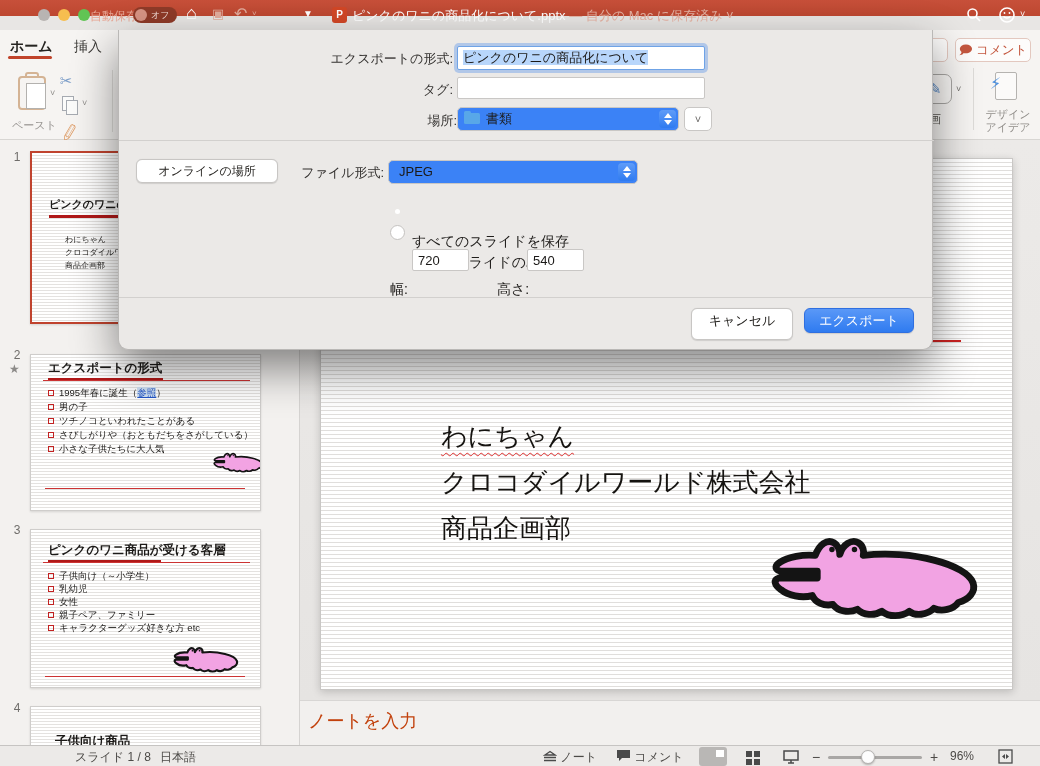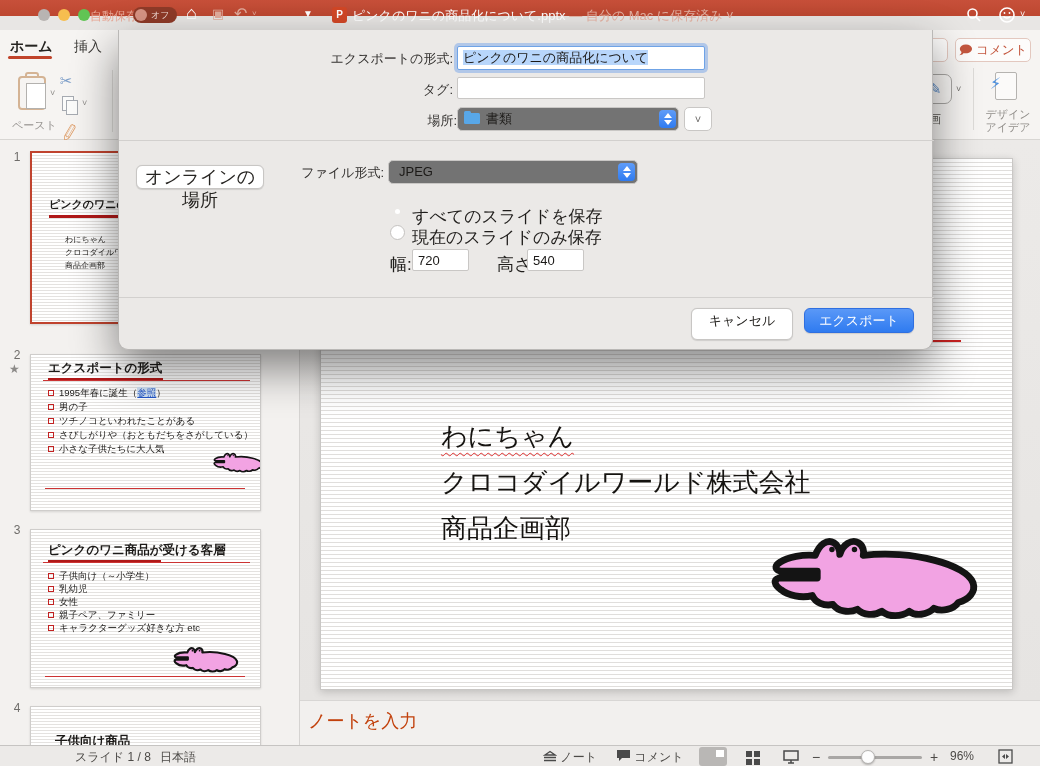--- a/index.html
+++ b/index.html
@@ -88,36 +88,36 @@
   .grid-ico span { position:absolute; width:6px; height:6px; background:#4a4a4a; }
   .zoom-track { top:10px; width:94px; height:3px; background:#a9a7a5; border-radius:2px; }
   .zoom-thumb { top:4px; width:14px; height:14px; border-radius:50%; background:#fdfdfd; border:1px solid #b5b3b1; box-shadow:0 1px 2px rgba(0,0,0,.25); }
 
   
   .dialog { left:118px; top:30px; width:815px; height:320px; background:#ebe9e7; border:1px solid #bab8b6; border-top:none; border-radius:0 0 10px 10px; box-shadow:0 18px 45px rgba(0,0,0,.48); z-index:10; }
   .dlg-label { font-size:13px; color:#33312f; text-align:right; }
   .dlg-input { background:#ffffff; border:1px solid #c9c7c5; border-radius:2px; font-size:13px; color:#1b1917; padding:2px 5px; line-height:18px; }
   .dlg-input.focused { border:1.5px solid #6fa3e6; box-shadow:0 0 0 3px rgba(106,158,233,.45); }
   .sel-text { background:#b8d6fb; }
-  .popup { background:#737373; border:1px solid #c9c7c5; border-radius:5px; font-size:13px; color:#1b1917; }
+  .popup { background:#3b82f6; border:1px solid #c9c7c5; border-radius:5px; font-size:13px; color:#1b1917; }
   .stepper { position:absolute; right:2px; top:2px; width:17px; bottom:2px; background:linear-gradient(#5f9cf8,#2f7bf0); border-radius:4px; }
   .stepper i { position:absolute; left:4.5px; width:0; height:0; border-left:4px solid transparent; border-right:4px solid transparent; }
   .stepper .up { top:3px; border-bottom:5px solid #fff; }
   .stepper .dn { bottom:3px; border-top:5px solid #fff; }
   .folder { display:inline-block; width:16px; height:11px; background:#58a7e8; border-radius:1.5px; position:relative; margin:0 6px 0 2px; vertical-align:-1px; }
   .folder::before { content:""; position:absolute; left:0; top:-2.5px; width:7px; height:3px; background:#58a7e8; border-radius:1.5px 1.5px 0 0; }
   .chev-btn { background:#ffffff; border:1px solid #c9c7c5; border-radius:5px; color:#6a6866; text-align:center; font-size:11px; line-height:22px; }
   .dlg-sep { left:0; width:815px; height:1px; background:#d2d0ce; }
   .dlg-btn { background:#ffffff; border:1px solid #c8c6c4; border-radius:6px; font-size:13px; color:#262421; text-align:center; line-height:23px; box-shadow:0 0.5px 1px rgba(0,0,0,.12); }
   .dlg-btn.primary { background:linear-gradient(#5a98f7,#2f7bf0); border:1px solid #2f6fe0; color:#ffffff; }
   .radio { width:15px; height:15px; border-radius:50%; }
   .radio.on { background:linear-gradient(#4d90f5,#2472ee); position:relative; }
   .radio.on::after { content:""; position:absolute; left:5px; top:5px; width:5px; height:5px; border-radius:50%; background:#fff; }
   .radio.off { background:#fff; border:1px solid #c4c2c0; }
-  .radio-label { font-size:17px; color:#1f1d1b; }
+  .radio-label { font-size:14px; color:#1f1d1b;margin-top:28px; }
 </style>
 </head>
 <body>
 
 <svg width="0" height="0" style="position:absolute">
   <defs>
     <g id="croc-shape">
       <path d="M10,36 C18,30 34,28 46,29 C50,18 58,12 65,16 C70,19 71,24 71,28 C74,18 83,12 90,16 C95,19 96,25 95,29 C118,26 146,28 168,34 C188,39 204,48 207,57 C210,66 203,74 192,77 C187,84 175,87 167,83 C160,90 148,91 142,86 C134,92 121,92 114,86 C106,91 95,90 89,84 C80,88 69,86 64,79 C55,81 46,77 43,70 C32,73 18,70 11,64 C4,59 3,54 9,52 L48,52 L48,45 L10,45 C4,43 5,39 10,36 Z" fill="#f2a3e3" stroke="#141414" stroke-width="7" stroke-linejoin="round"></path>
       <circle cx="63" cy="23" r="2.8" fill="#141414"></circle>
       <circle cx="86" cy="23" r="2.8" fill="#141414"></circle>
@@ -300,21 +300,21 @@
   <span class="abs dlg-label" style="left:234px;top:82px;width:104px">場所:</span>
   <span class="abs popup" style="left:338px;top:77px;width:222px;height:24px;line-height:22px;padding-left:4px"><span class="folder"></span><span>書類</span><span class="stepper">
         <i class="up"></i>
         <i class="dn"></i>
       </span></span>
   <span class="abs chev-btn" style="left:565px;top:77px;width:28px;height:24px">˅</span>
 
   <div class="abs dlg-sep" style="top:110px"></div>
 
   
-  <span class="abs dlg-btn" style="left:17px;top:135px;width:128px;height:24px;font-size:18px">オンラインの場所</span>
+  <span class="abs dlg-btn" style="left:17px;top:129px;width:142px;height:24px;font-size:12px">オンラインの場所</span>
 
   <span class="abs dlg-label" style="left:165px;top:134px;width:100px">ファイル形式:</span>
   <span class="abs popup" style="left:269px;top:130px;width:250px;height:24px;line-height:22px;padding-left:10px"><span>JPEG</span><span class="stepper">
         <i class="up"></i>
         <i class="dn"></i>
       </span></span>
 
   <span class="abs radio on" style="left:271px;top:174px"></span>
   <span class="abs radio-label" style="left:293px;top:175px">すべてのスライドを保存</span>
   <span class="abs radio off" style="left:271px;top:195px"></span>

